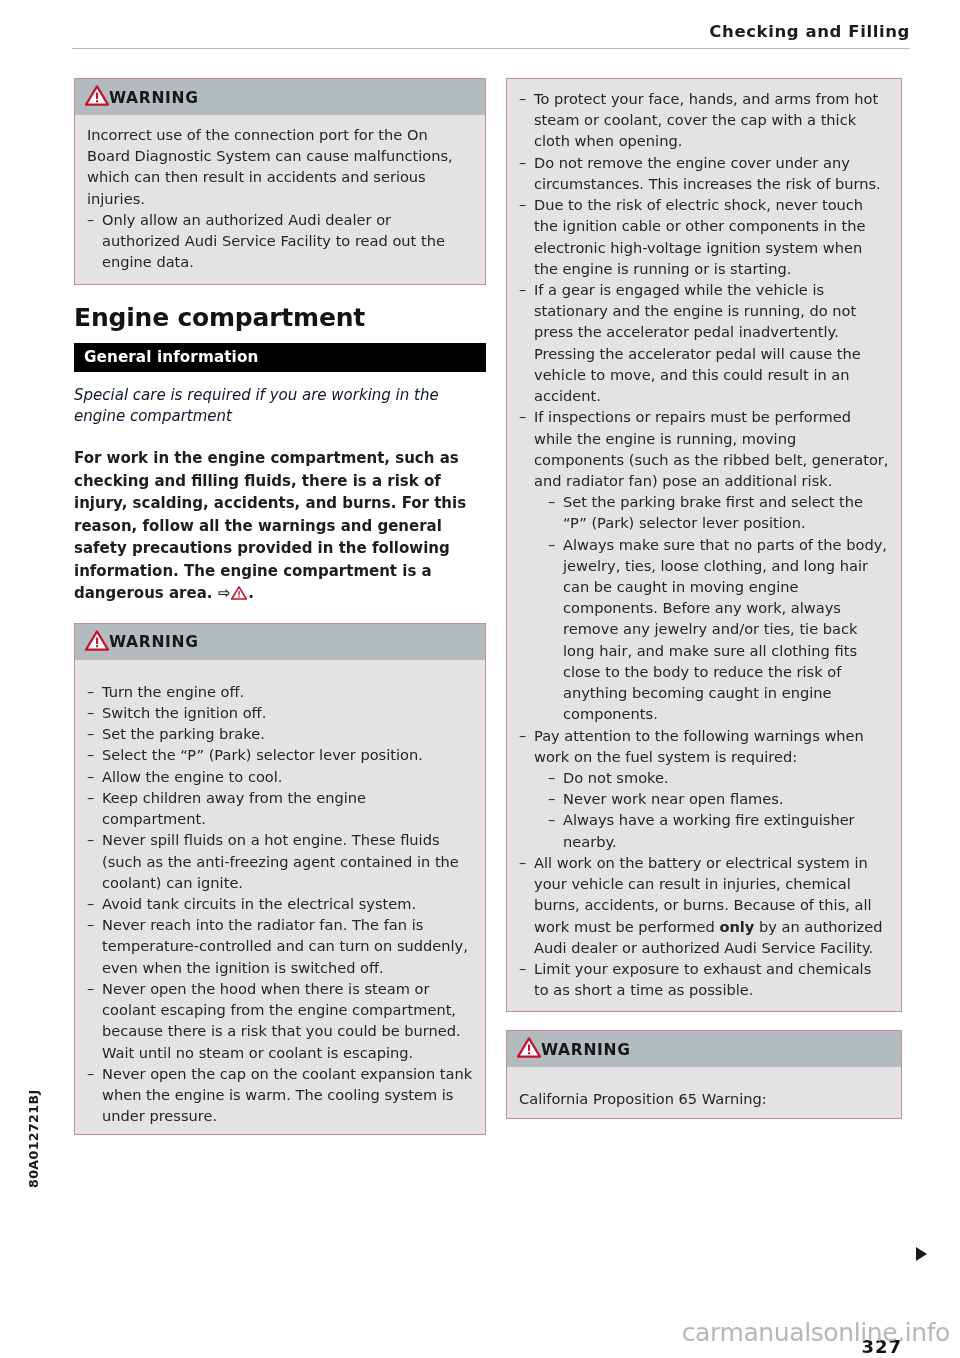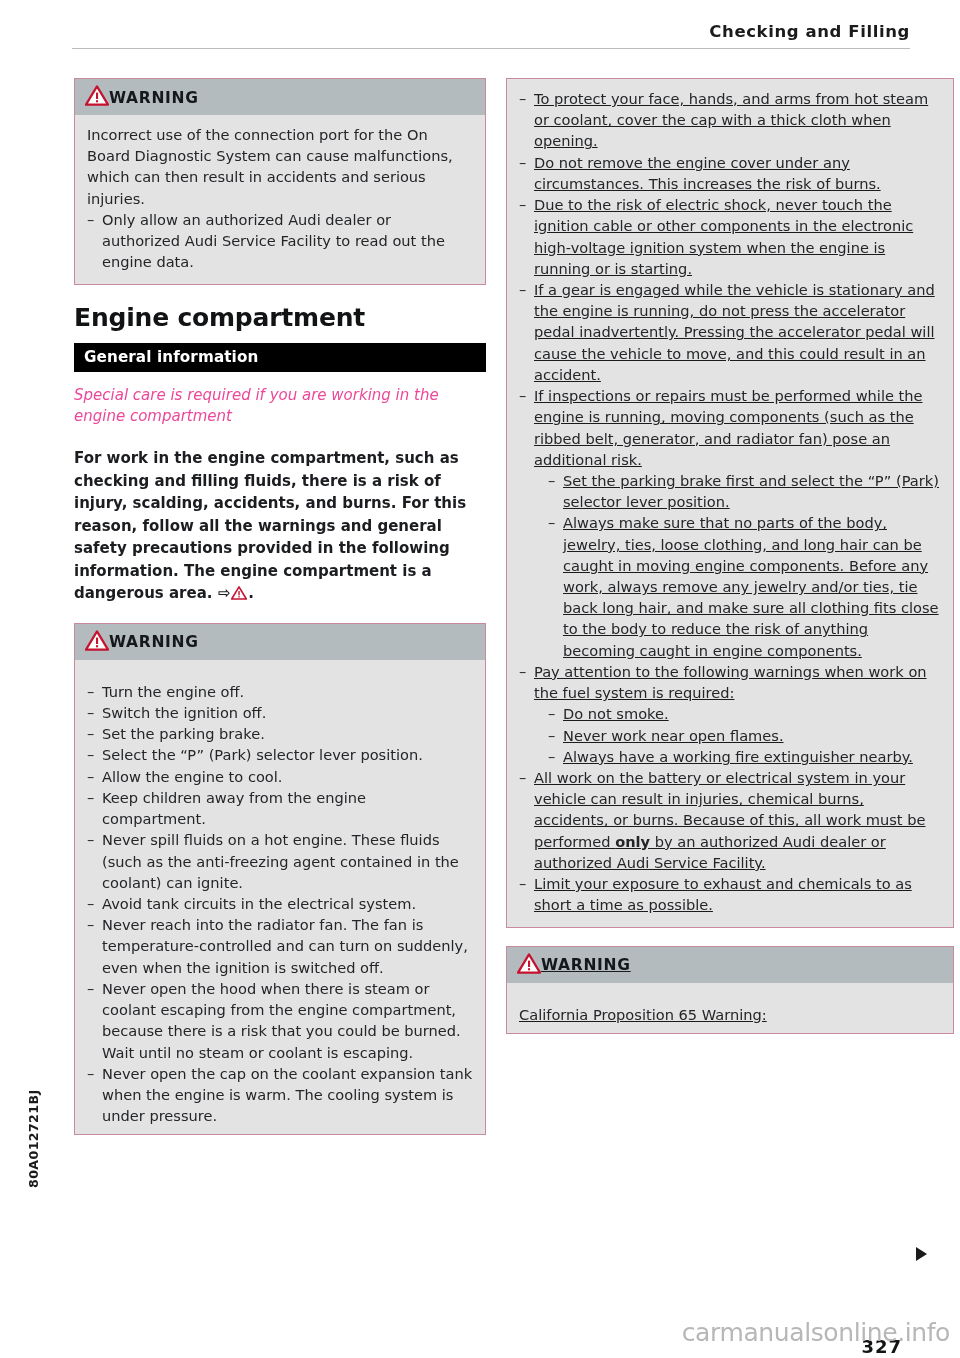--- a/index.html
+++ b/index.html
@@ -35,21 +35,21 @@
     border-bottom: 1.6px solid #b9bcbe;
     width: 100%;
   }
 
   
   .col {
     position: absolute;
     top: 78px;
   }
   .col-left  { left: 74px;  width: 412px; }
-  .col-right { left: 506px; width: 448px; text-decoration: underline; }
+  .col-right { left: 506px; width: 396px; }
 
   
   .warnbox {
     border: 1.4px solid #c98a9c;
     background: #e3e3e3;
     box-sizing: border-box;
     margin-bottom: 18px;
   }
   .warnbox-head {
     background: #b3bbbf;
@@ -120,21 +120,21 @@
     font-weight: bold;
     padding: 5px 10px 6px 10px;
     margin-bottom: 13px;
     letter-spacing: 0.1px;
   }
   .lead-italic {
     font-style: italic;
     font-size: 15px;
     line-height: 1.46;
     margin: 0 0 19px 0;
-    color: #ec4899;
+    color: #0f172a;
   }
   .body-bold {
     font-weight: bold;
     font-size: 15px;
     line-height: 1.5;
     margin: 0 0 16px 0;
     color: #1b1d20;
   }
 
   

